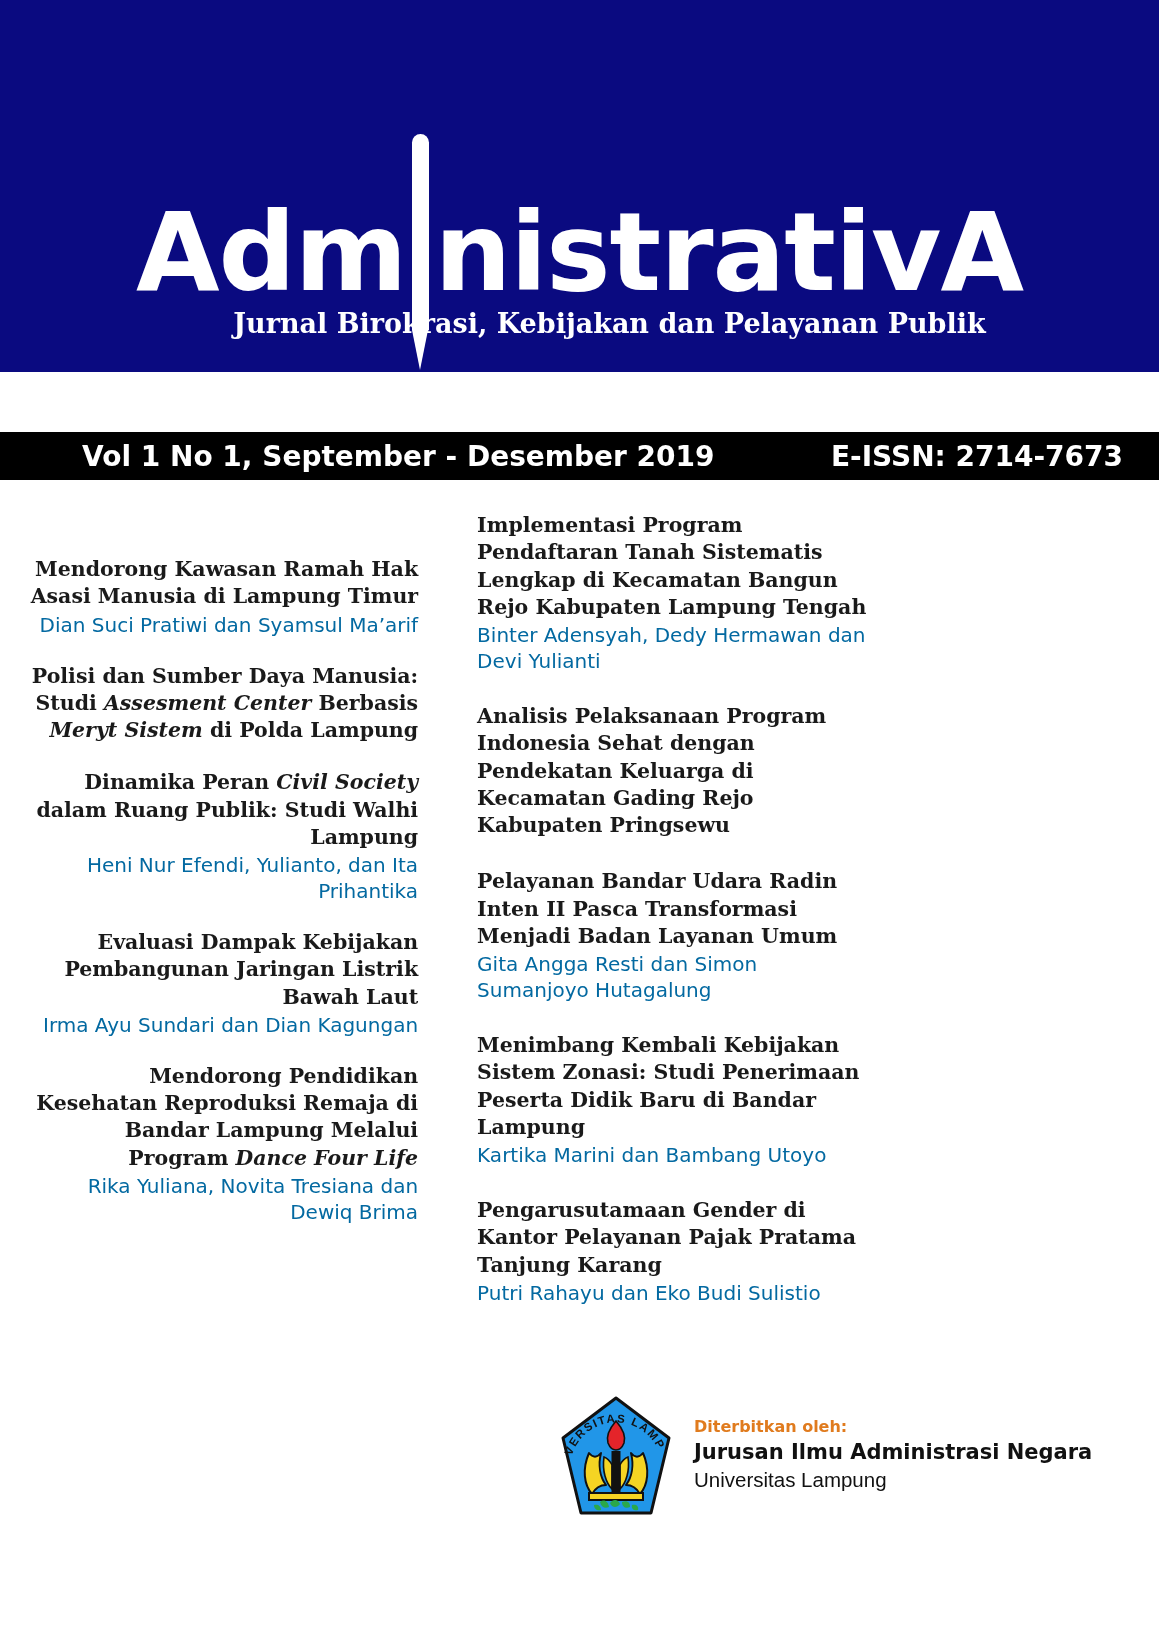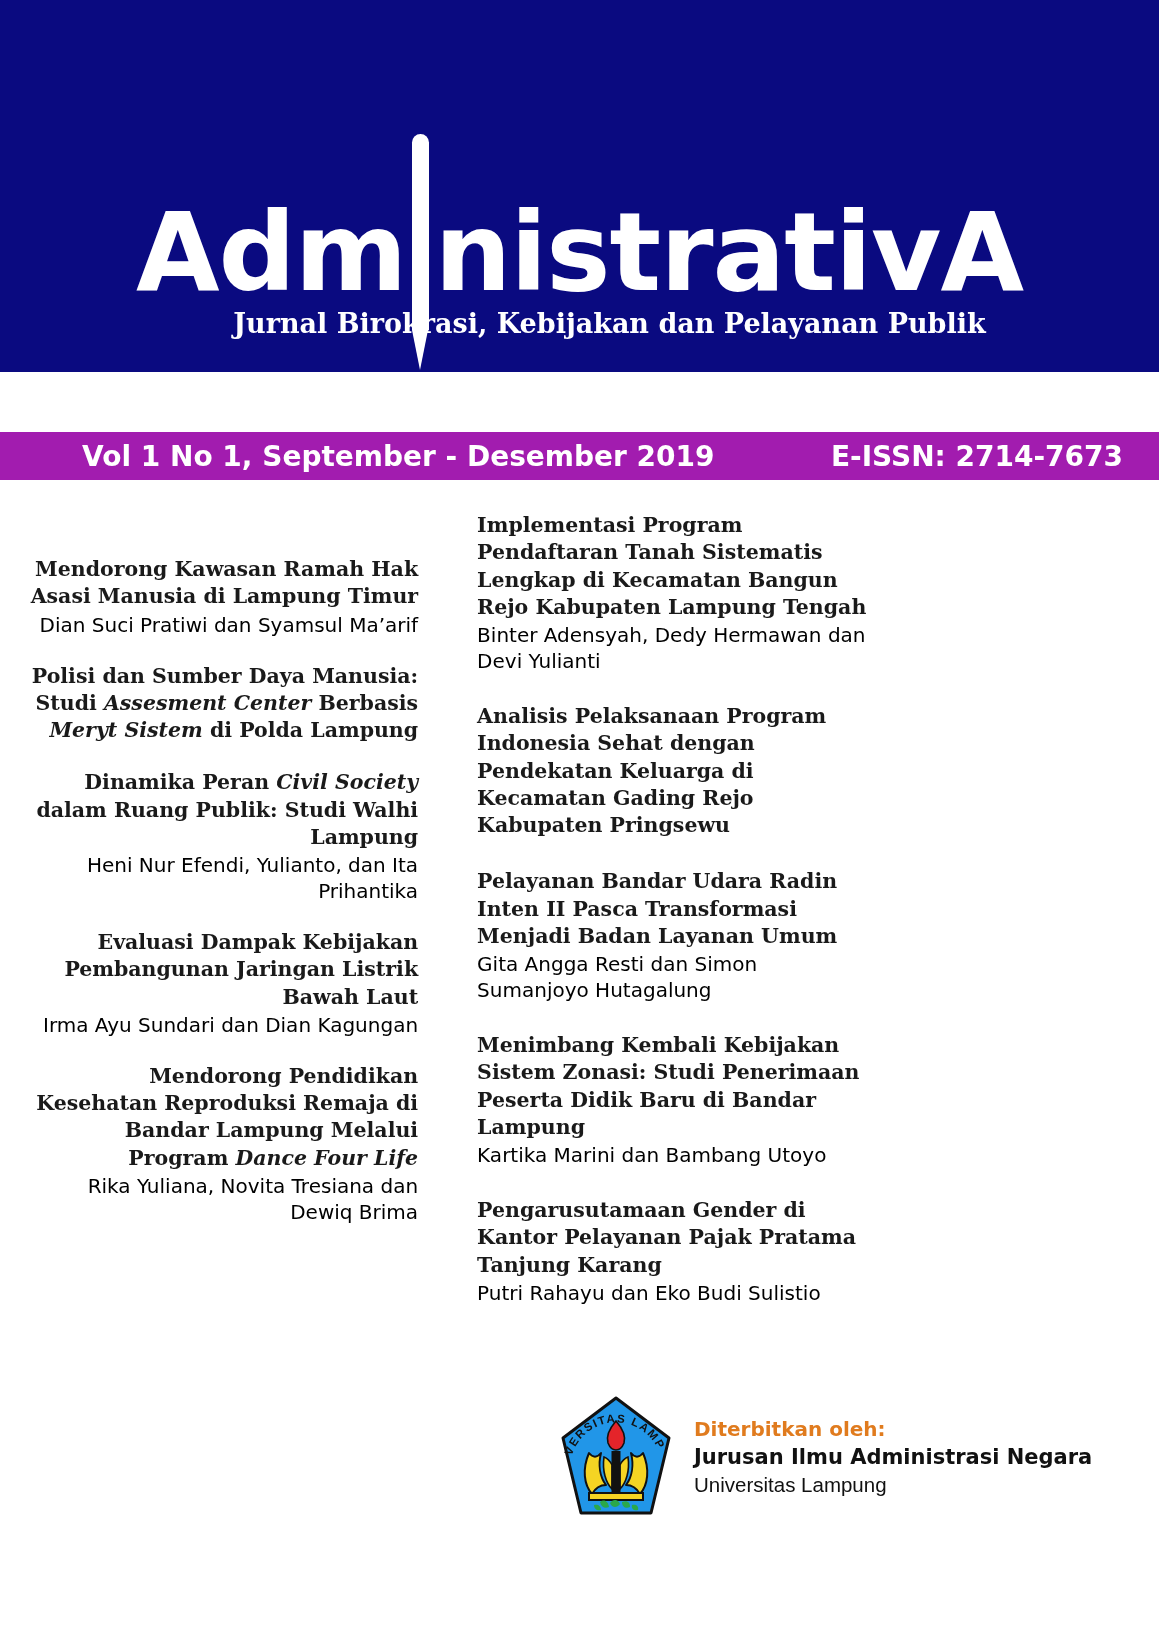--- a/index.html
+++ b/index.html
@@ -94,21 +94,21 @@
     white-space: nowrap;
   }
 
   
   .band {
     position: absolute;
     left: 0;
     top: 432px;
     width: 1159px;
     height: 48px;
-    background: #a21caf;
+    background: #000000;
     display: flex;
     align-items: center;
     justify-content: space-between;
     box-sizing: border-box;
     padding: 0 36px 0 82px;
   }
   .band-text {
     font-family: "DejaVu Sans", sans-serif;
     font-weight: bold;
     font-size: 28px;
@@ -153,21 +153,21 @@
     margin: 0;
   }
   .art-title em {
     font-style: italic;
   }
   .art-authors {
     font-family: "DejaVu Sans", sans-serif;
     font-weight: normal;
     font-size: 20px;
     line-height: 1.3;
-    color: #000000;
+    color: #0369a1;
     margin: 1px 0 0 0;
   }
 
   
   .footer {
     position: absolute;
     left: 556px;
     top: 1395px;
     display: flex;
     align-items: flex-start;
@@ -177,21 +177,21 @@
     width: 120px;
     height: 126px;
     flex: 0 0 auto;
   }
   .publisher-text {
     padding-top: 21px;
   }
   .pub-line1 {
     font-family: "DejaVu Sans", sans-serif;
     font-weight: bold;
-    font-size: 20px;
+    font-size: 16px;
     color: #e07b1e;
     line-height: 1.35;
   }
   .pub-line2 {
     font-family: "DejaVu Sans", sans-serif;
     font-weight: bold;
     font-size: 21px;
     color: #111111;
     line-height: 1.35;
   }

